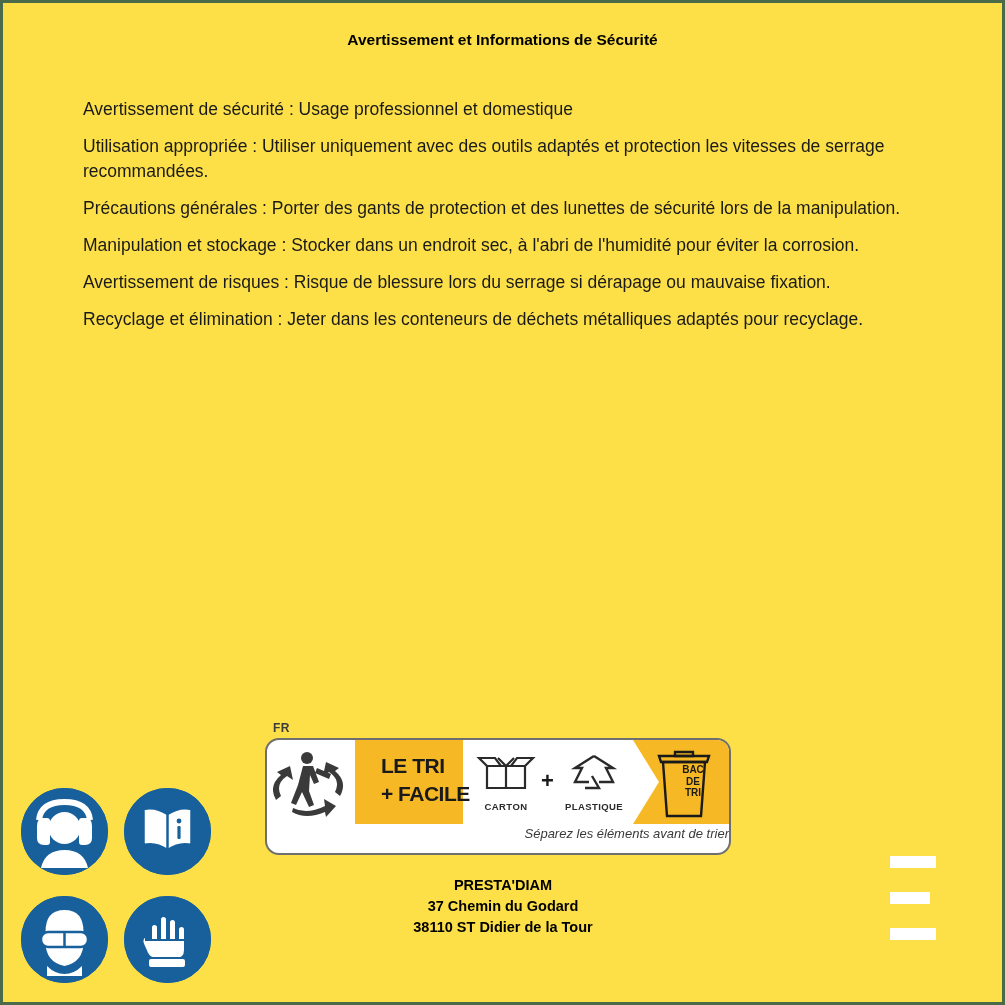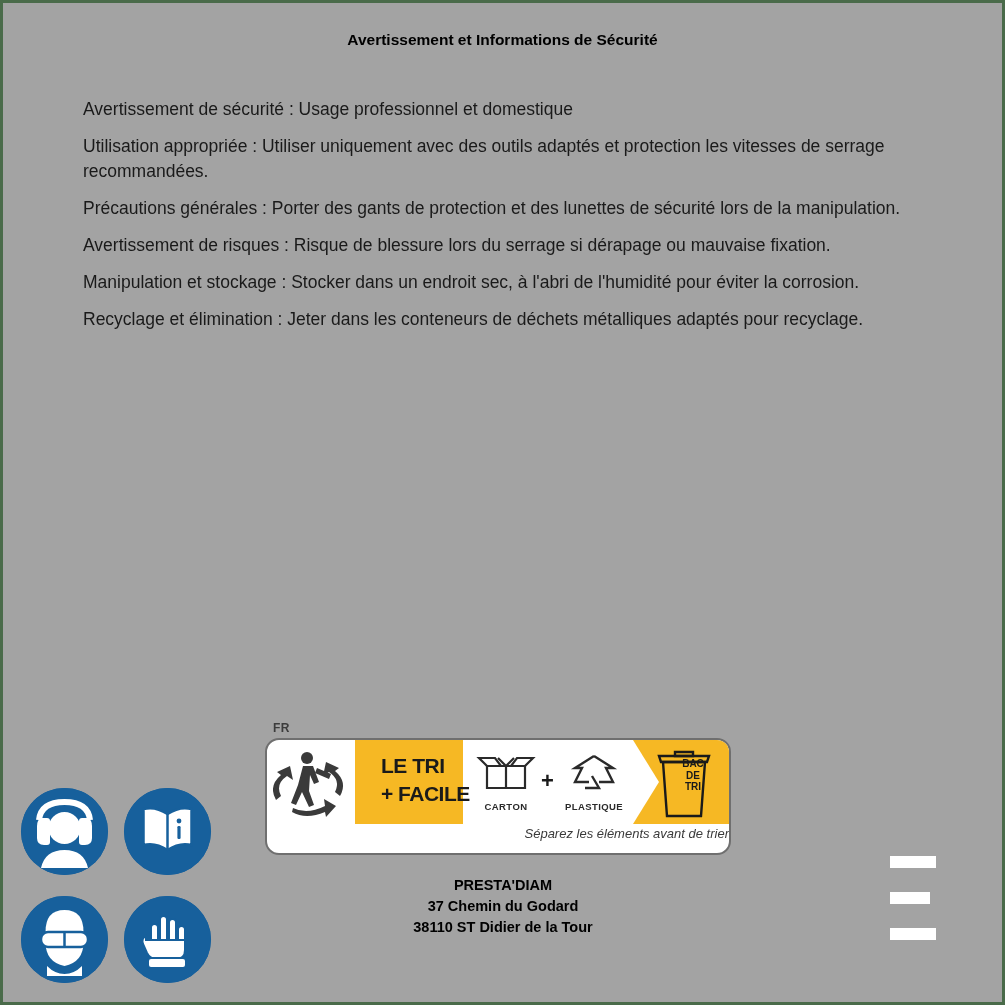--- a/index.html
+++ b/index.html
@@ -9,21 +9,21 @@
   }
   body {
     font-family: "Liberation Sans", sans-serif;
   }
   .page {
     position: relative;
     width: 1005px;
     height: 1005px;
     box-sizing: border-box;
     border: 3px solid #4a6b4a;
-    background: #a3a3a3;
+    background: #fde047;
     overflow: hidden;
   }
   .doc-title {
     position: absolute;
     top: 28px;
     left: 0;
     width: 100%;
     text-align: center;
     font-size: 15.5px;
     font-weight: bold;
@@ -162,21 +162,21 @@
   .tri-bin {
     position: absolute;
     left: 378px;
     top: 6px;
     width: 78px;
     text-align: center;
   }
   .tri-bin-text {
     position: absolute;
     left: 404px;
-    top: 18px;
+    top: 24px;
     width: 44px;
     text-align: center;
     font-size: 10px;
     font-weight: bold;
     line-height: 11.5px;
     color: #1a1a1a;
   }
   .tri-footer {
     position: absolute;
     left: 0;
@@ -215,22 +215,22 @@
 <body>
 
 <div class="page">
 
   <div class="doc-title">Avertissement et Informations de Sécurité</div>
 
   <div class="body-text">
     <p>Avertissement de sécurité : Usage professionnel et domestique</p>
     <p>Utilisation appropriée : Utiliser uniquement avec des outils adaptés et protection les vitesses de serrage recommandées.</p>
     <p>Précautions générales : Porter des gants de protection et des lunettes de sécurité lors de la manipulation.</p>
+    <p>Manipulation et stockage : Stocker dans un endroit sec, à l'abri de l'humidité pour éviter la corrosion.</p>
     <p>Avertissement de risques : Risque de blessure lors du serrage si dérapage ou mauvaise fixation.</p>
-    <p>Manipulation et stockage : Stocker dans un endroit sec, à l'abri de l'humidité pour éviter la corrosion.</p>
     <p>Recyclage et élimination : Jeter dans les conteneurs de déchets métalliques adaptés pour recyclage.</p>
   </div>
 
   <div class="picto-grid">
 
     <div class="picto p1">
       <svg width="87" height="87" viewBox="0 0 87 87" aria-hidden="true">
         <circle cx="43.5" cy="43.5" r="43.5" fill="#17609c"></circle>
 
         <circle cx="43.5" cy="40" r="16" fill="#ffffff"></circle>

